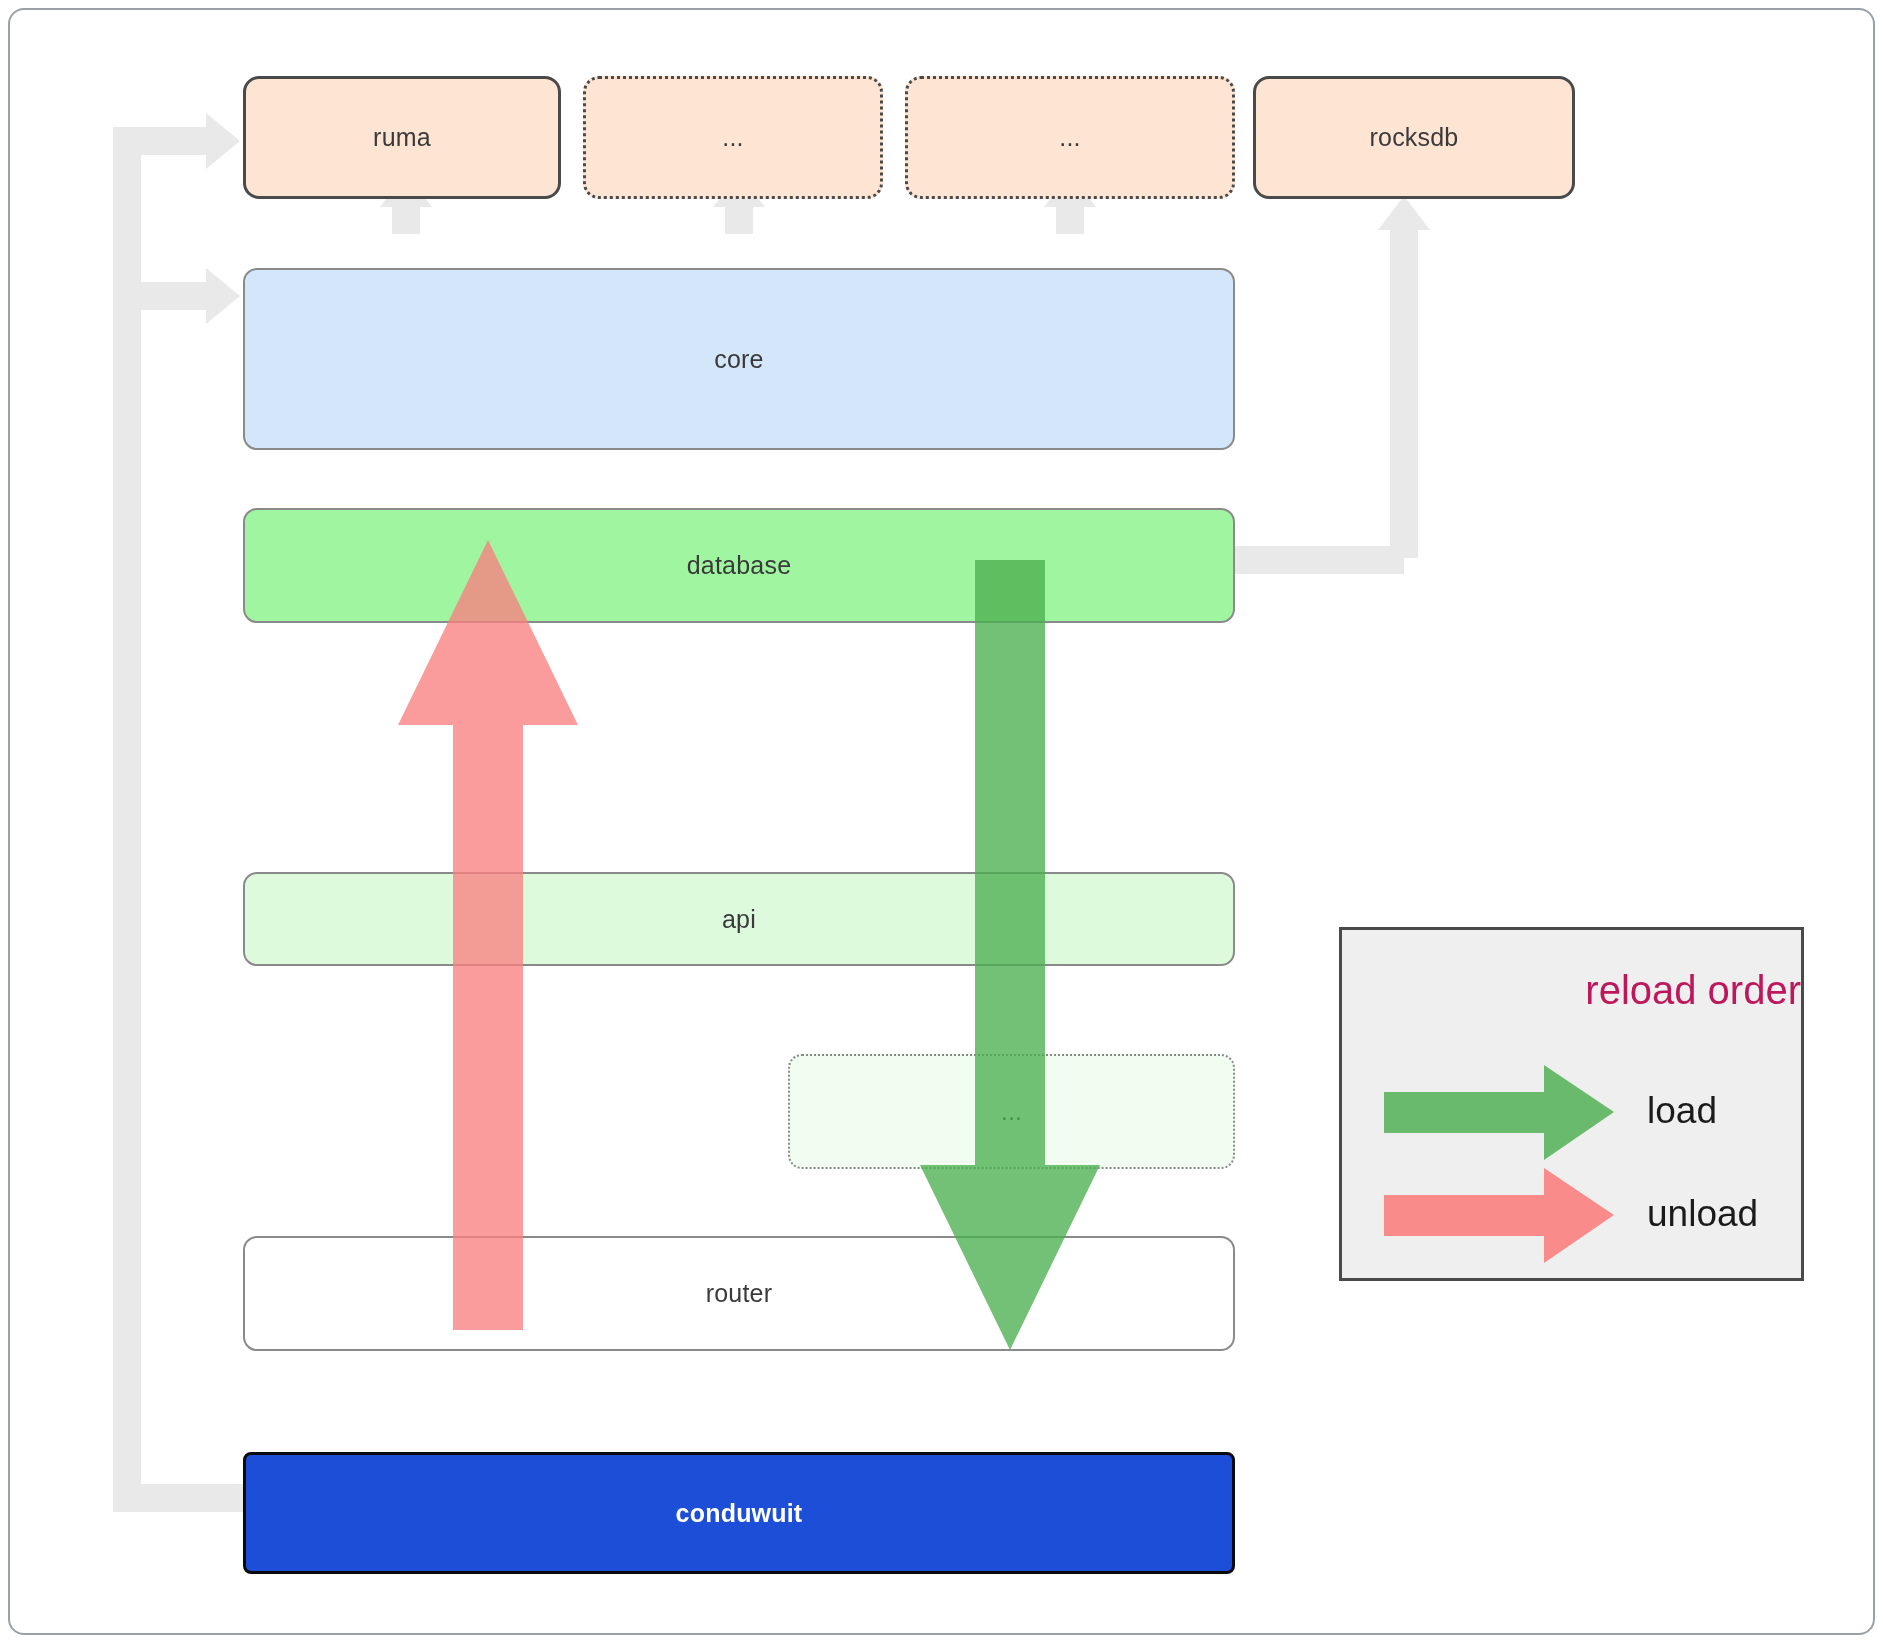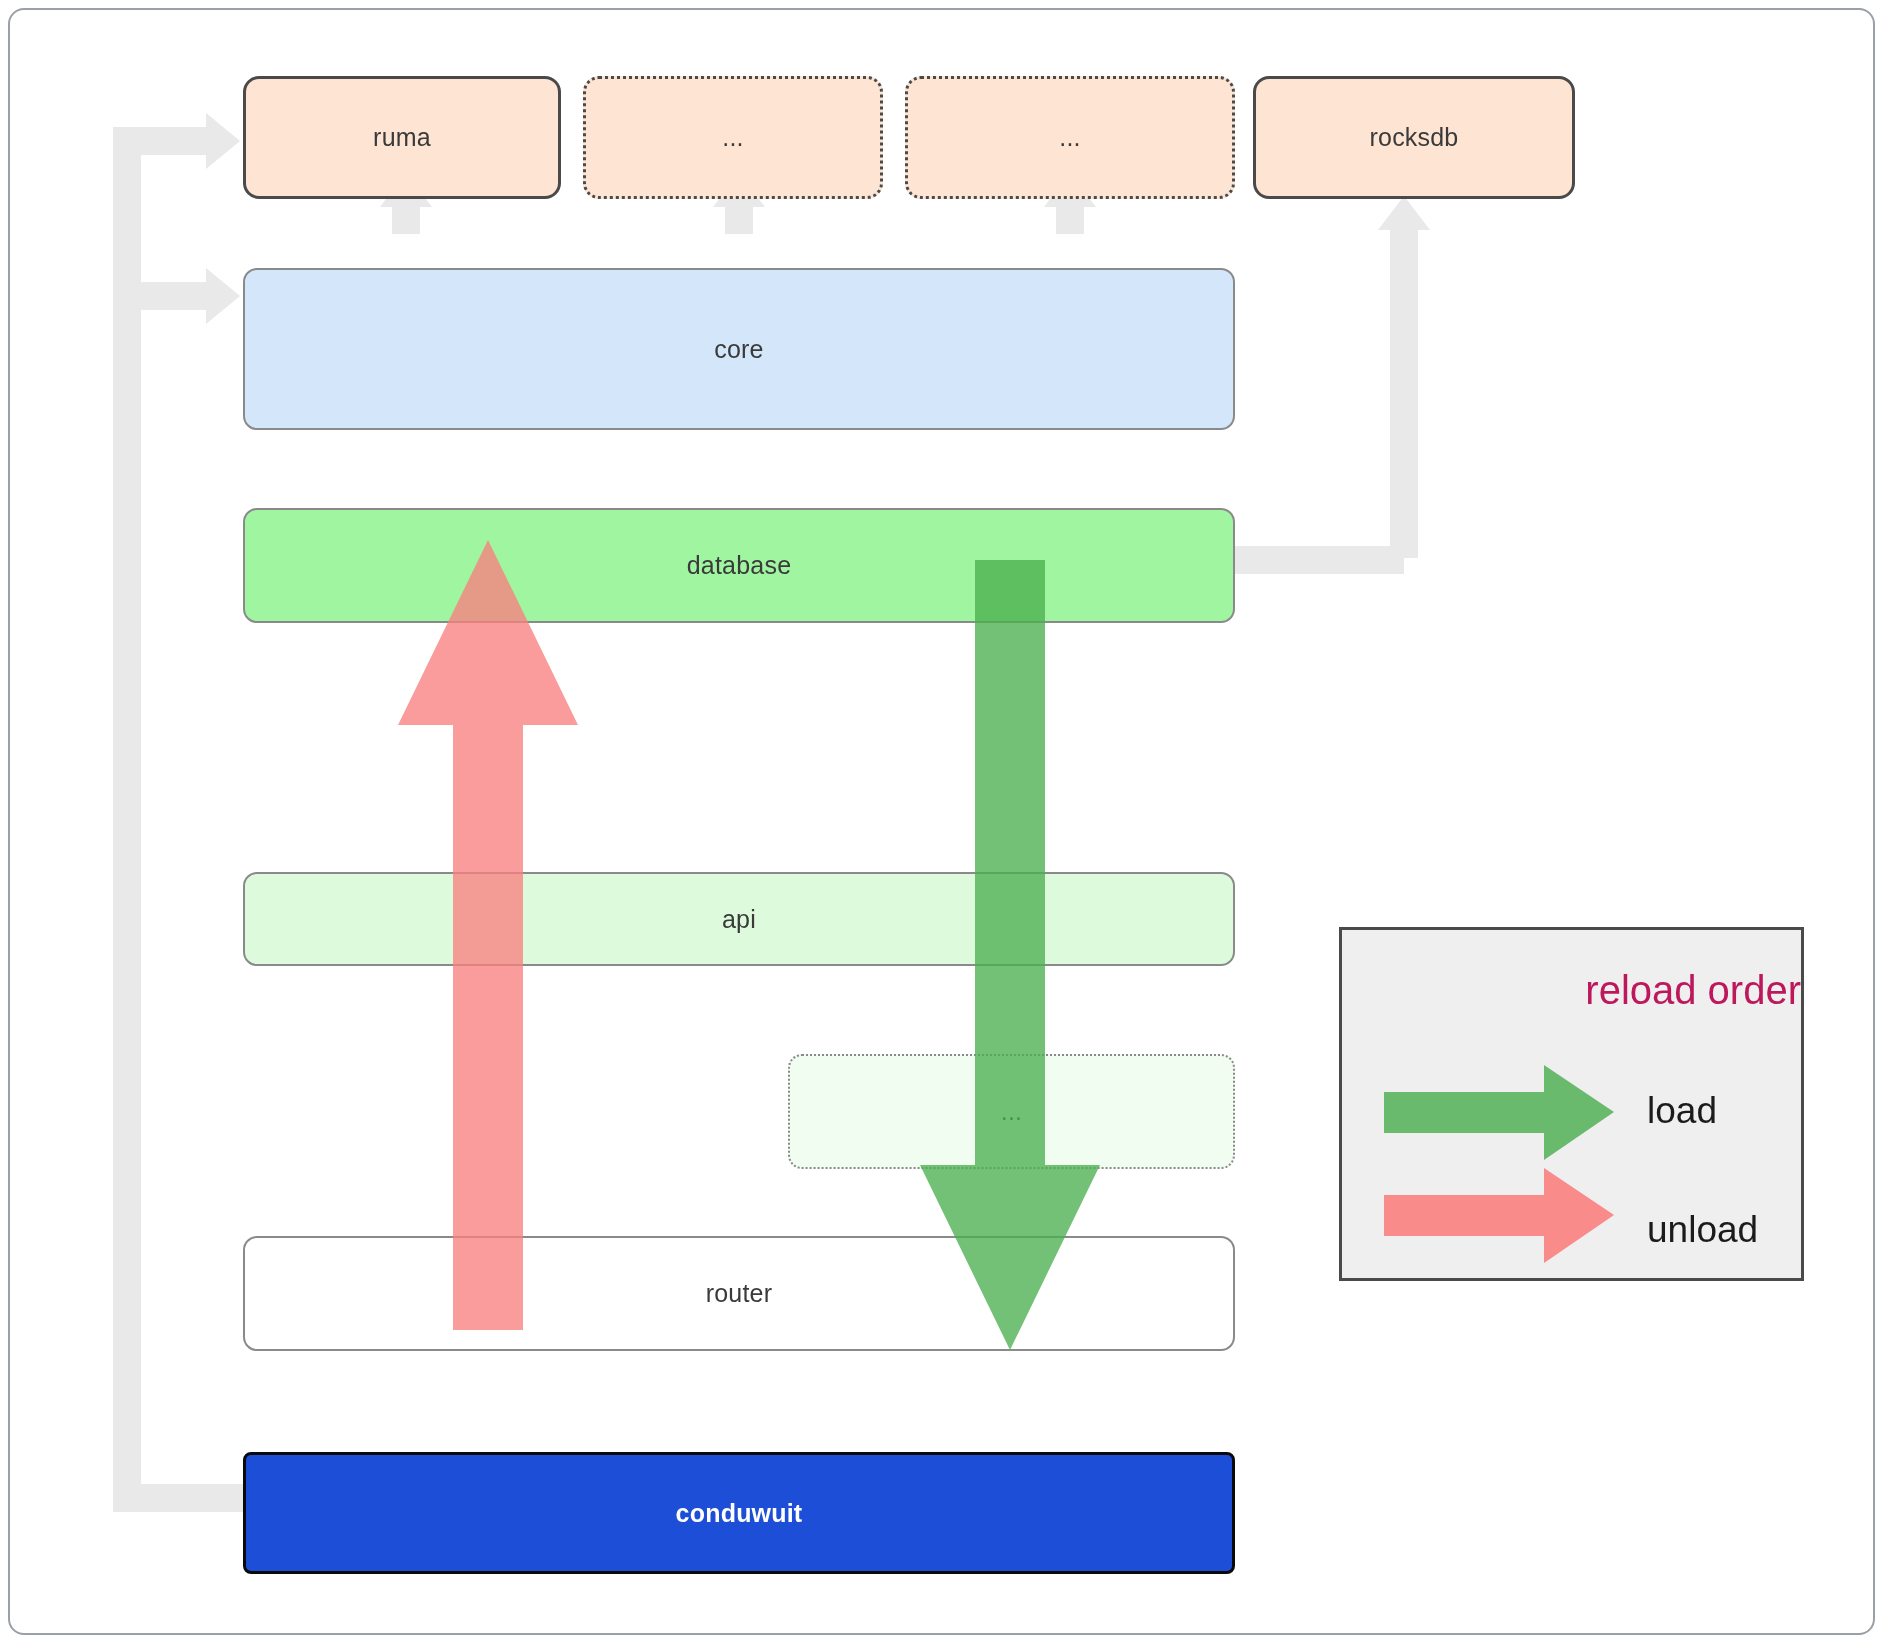--- a/index.html
+++ b/index.html
@@ -143,21 +143,21 @@
   <div class="box dep dotted" style="left:583px; top:76px; width:300px;">
     <span>...</span>
   </div>
   <div class="box dep dotted" style="left:905px; top:76px; width:330px;">
     <span>...</span>
   </div>
   <div class="box dep" style="left:1253px; top:76px; width:322px;">
     <span>rocksdb</span>
   </div>
 
-  <div class="box core" style="left:243px; top:268px; width:992px; height:162px;">
+  <div class="box core" style="left:243px; top:268px; width:992px; height:182px;">
     <span>core</span>
   </div>
 
   <div class="box lyr" style="left:243px; top:508px; width:992px; height:115px; background:#a0f5a0;">
     <span>database</span>
   </div>
 
 
   <div class="box lyr" style="left:243px; top:872px; width:992px; height:94px; background:#ddfadd;">
     <span>api</span>
@@ -188,15 +188,15 @@
     <div class="legend-title">reload order</div>
 
     <svg style="position:absolute; left:42px; top:135px;" width="230" height="95" viewBox="0 0 230 95">
       <polygon points="0,27 160,27 160,0 230,47 160,95 160,68 0,68" fill="#4caf50" opacity="0.82"></polygon>
     </svg>
     <div class="legend-label" style="left:305px; top:160px;">load</div>
 
     <svg style="position:absolute; left:42px; top:238px;" width="230" height="95" viewBox="0 0 230 95">
       <polygon points="0,27 160,27 160,0 230,47 160,95 160,68 0,68" fill="#f98080" opacity="0.9"></polygon>
     </svg>
-    <div class="legend-label" style="left:305px; top:263px;margin-top:16px;">unload</div>
+    <div class="legend-label" style="left:305px; top:263px;">unload</div>
   </div>
 </div>
 
 </body></html>

